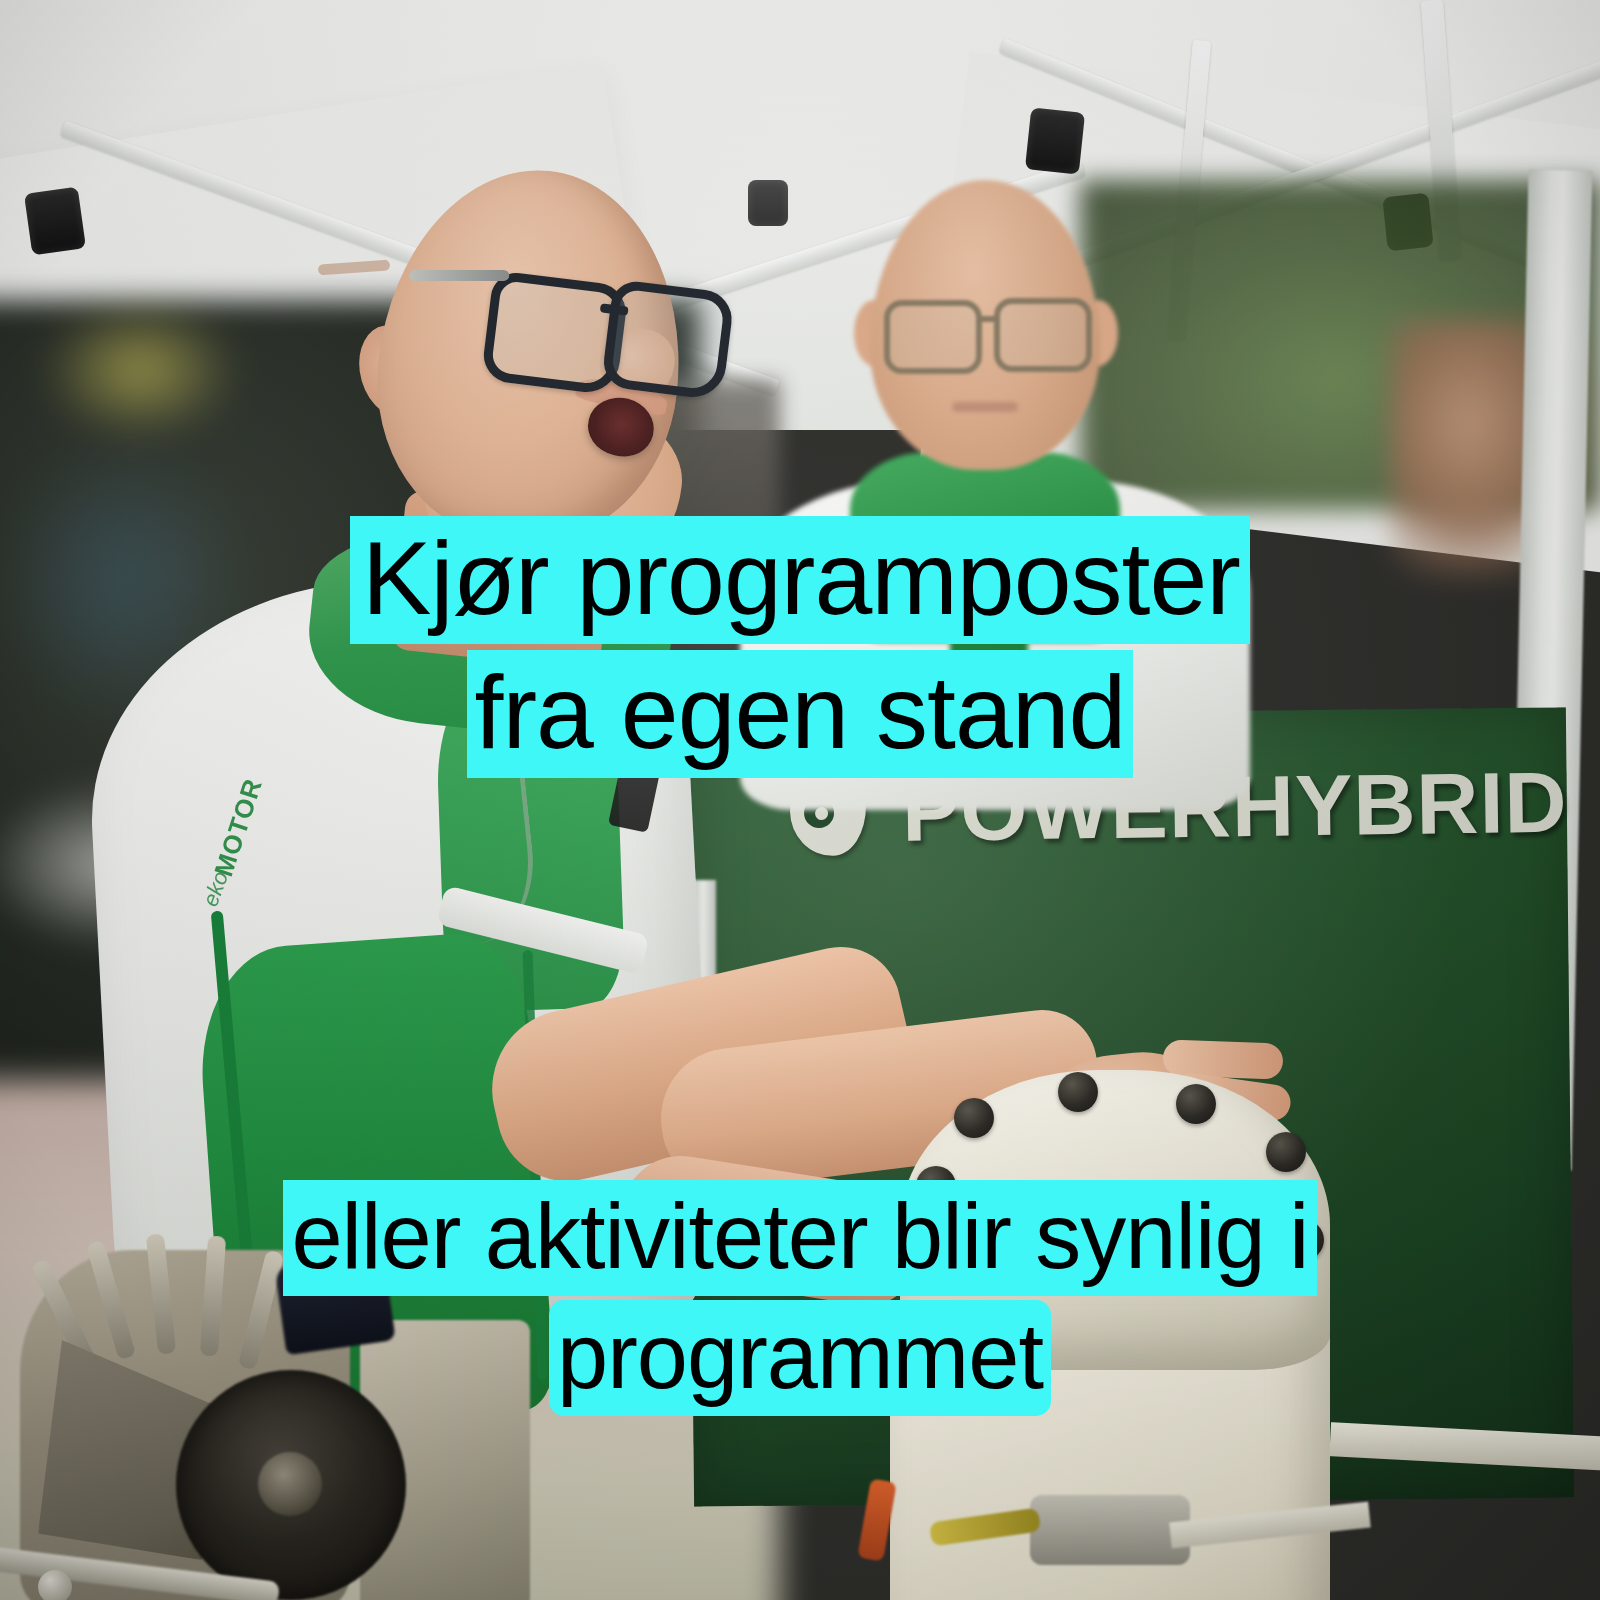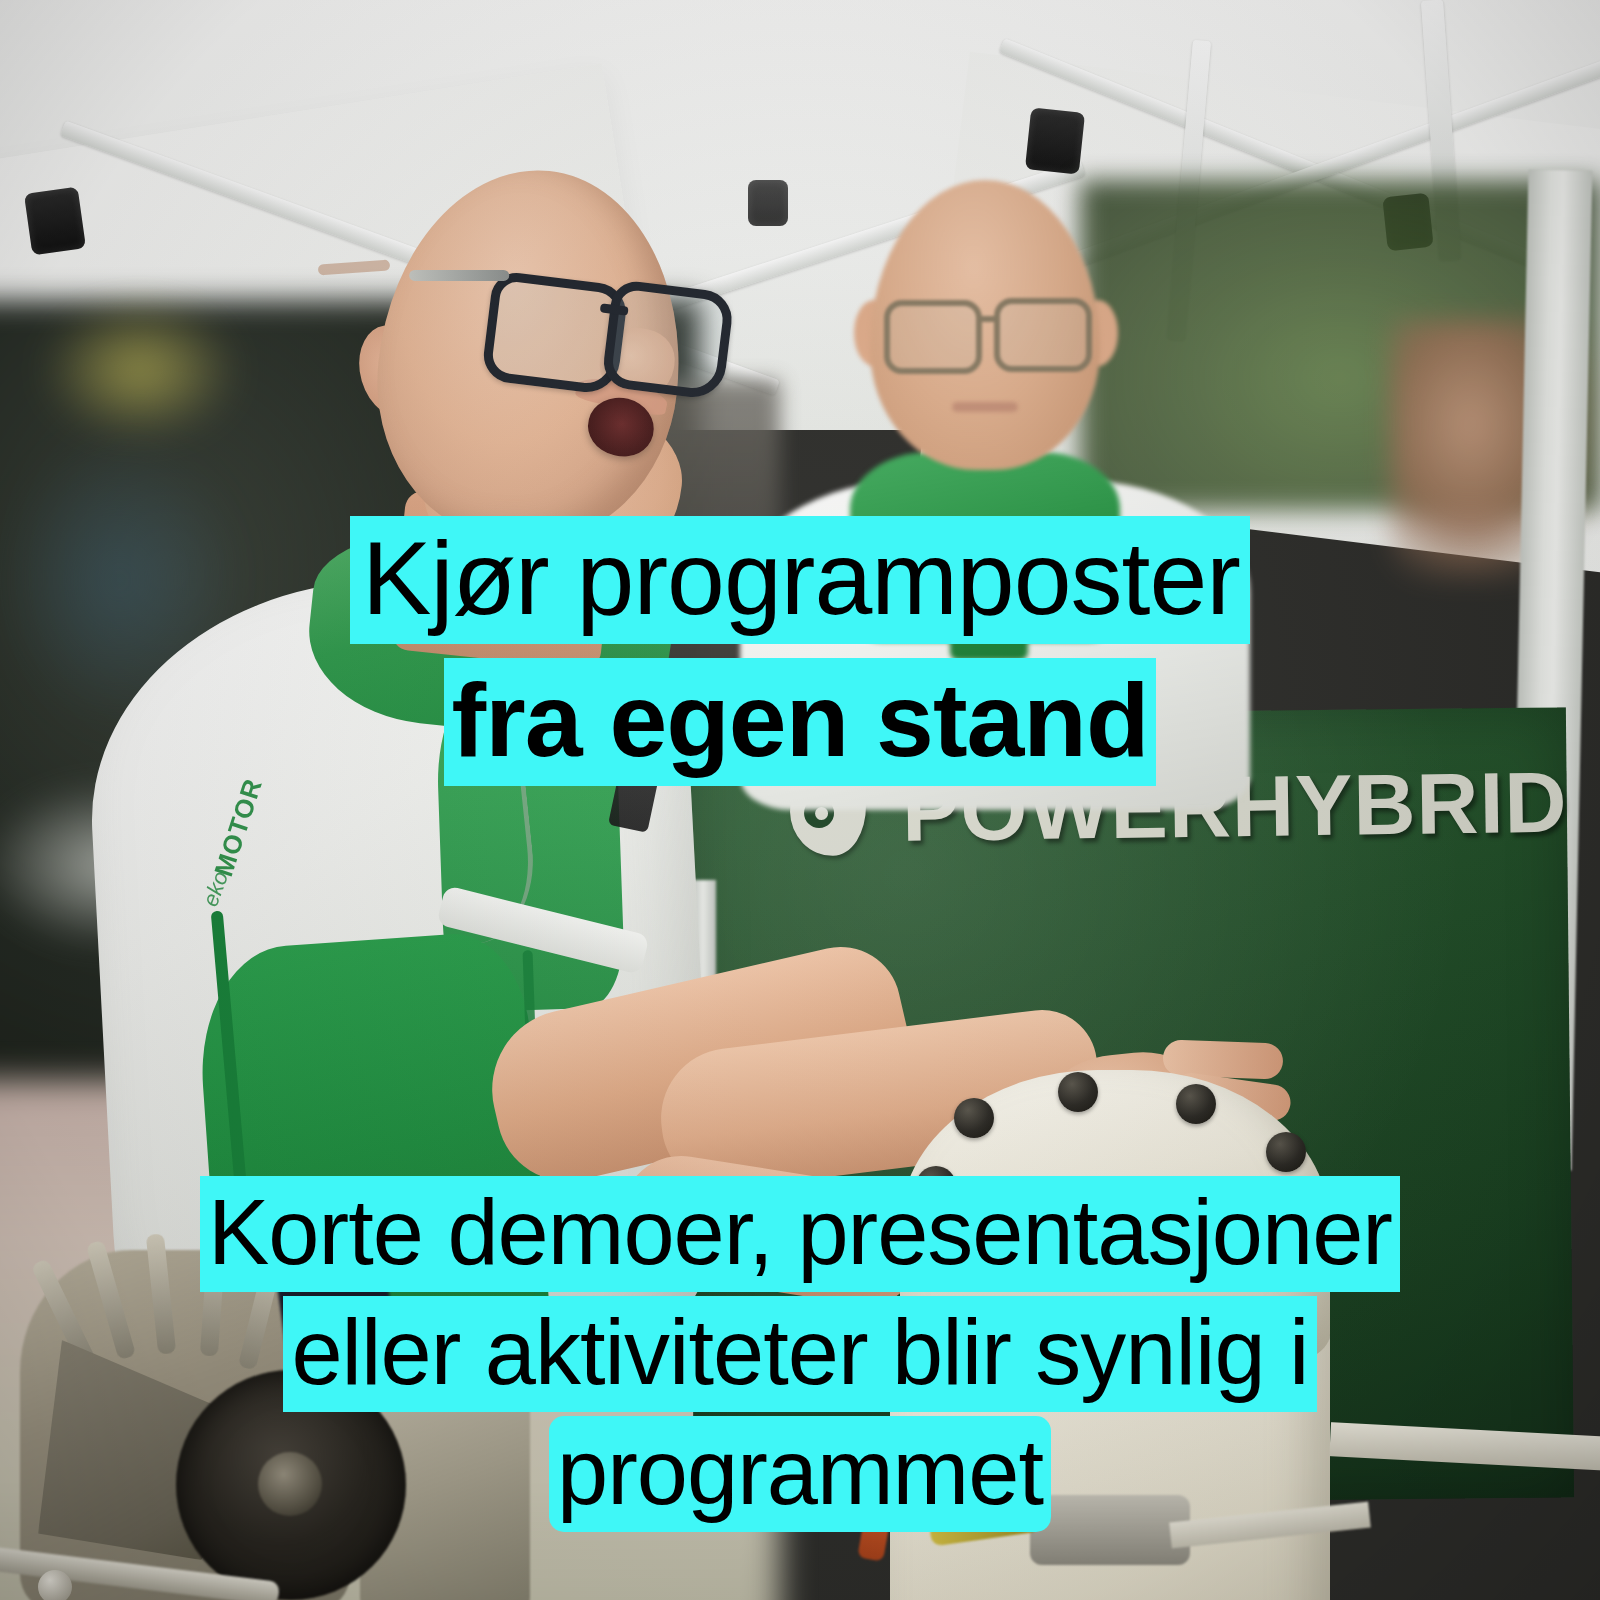--- a/index.html
+++ b/index.html
@@ -533,21 +533,21 @@
     line-height: 1.0;
     white-space: nowrap;
     padding: 10px 8px 14px 8px;
     box-sizing: border-box;
   }
 
   
   #headline { left: 0; top: 516px; width: 1600px; align-items: center; }
   #headline .cap-line { font-size: 104px; letter-spacing: -1px; }
   #headline .cap-line.l1 { padding-left: 12px; padding-right: 10px; }
-  #headline .cap-line.l2 { margin-top: 14px; font-weight: bold; }
+  #headline .cap-line.l2 { margin-top: 6px; }
 
   
   #subcaption { left: 0; top: 1176px; width: 1600px; align-items: center; }
   #subcaption .cap-line { font-size: 92px; letter-spacing: -1px; }
   #subcaption .cap-line.s2 { margin-top: 4px; }
   #subcaption .cap-line.s3 { margin-top: 4px; border-radius: 15px; }
 </style>
 </head>
 <body>
 
@@ -702,20 +702,19 @@
   </div>
 
   <div class="caption-layer">
 
     <div class="cap-block" id="headline">
       <span class="cap-line l1">Kjør programposter</span>
       <span class="cap-line l2">fra egen stand</span>
     </div>
 
     <div class="cap-block" id="subcaption">
-      <span class="cap-line s1">Korte demoer, presentasjoner</span>
       <span class="cap-line s2">eller aktiviteter blir synlig i</span>
       <span class="cap-line s3">programmet</span>
     </div>
 
   </div>
 
 </div>
 
 </body></html>

